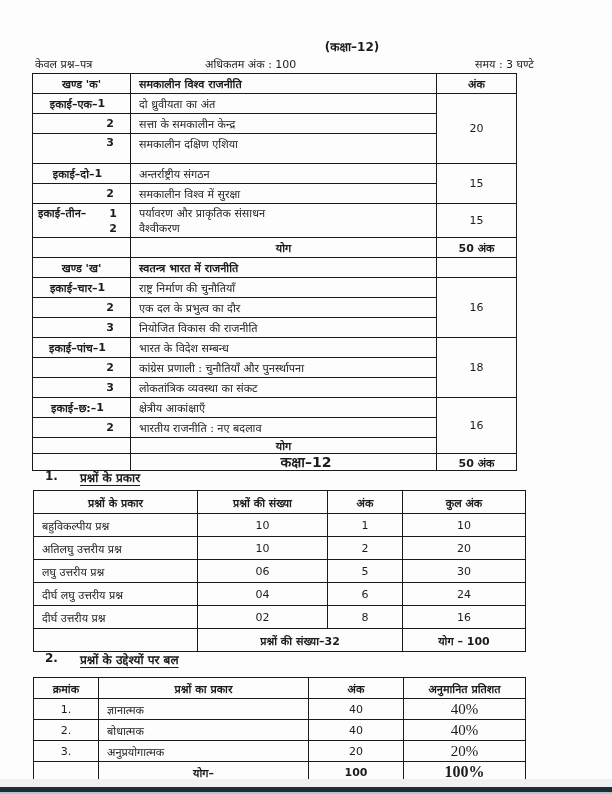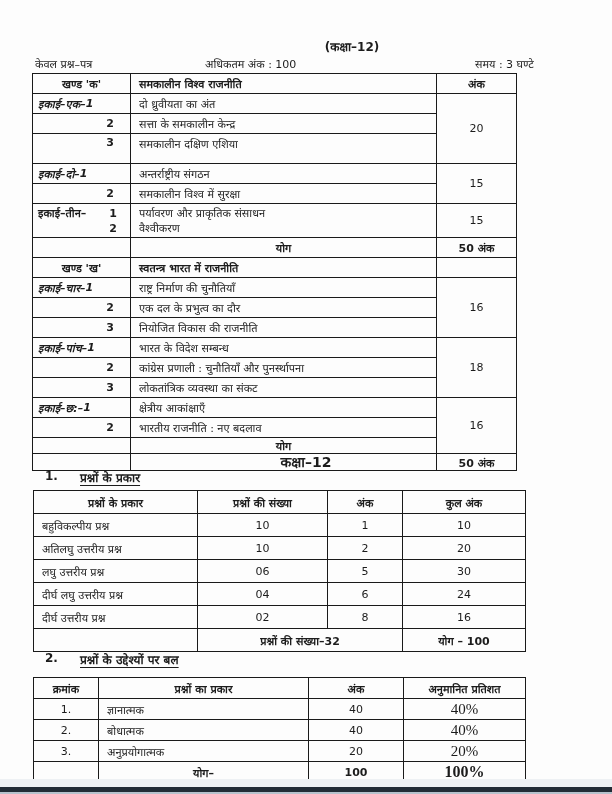--- a/index.html
+++ b/index.html
@@ -11,21 +11,21 @@
   .meta{top:56px;font-size:11px;}
   .meta-left{left:35px;}
   .meta-center{left:205px;}
   .meta-right{left:462px;margin-left:13px;}
 
   table.syl{position:absolute;left:32px;top:73px;width:484px;border-collapse:collapse;table-layout:fixed;font-size:11px;}
   table.syl td{border:1.6px solid #1a1a1a;padding:0;vertical-align:middle;height:19px;overflow:hidden;}
   .c{text-align:center;}
   .b{font-weight:bold;}
   .topic{text-align:left;padding-left:8px !important;}
-  .uflex{display:flex;justify-content:flex-start;align-items:center;padding:0 13px 0 5px;font-weight:bold;font-style:italic;}
+  .uflex{display:flex;justify-content:center;align-items:center;padding:0 13px 0 5px;font-weight:bold;}
   .numcell{text-align:right;padding-right:16px !important;font-weight:bold;}
   tr.t27 td{height:27px;vertical-align:top;padding-top:2px;}
   tr.t33 td{height:33px;}
   tr.t15 td{height:15px;}
   tr.t16 td{height:16px;}
   .uline{display:flex;justify-content:space-between;align-items:center;padding:0 13px 0 5px;font-weight:bold;line-height:15px;}
   .tline{line-height:15px;}
 
   .caption{top:452px;left:0;width:100%;text-align:center;font-size:14px;font-weight:bold;}
   .sechead{font-size:12px;font-weight:bold;}

